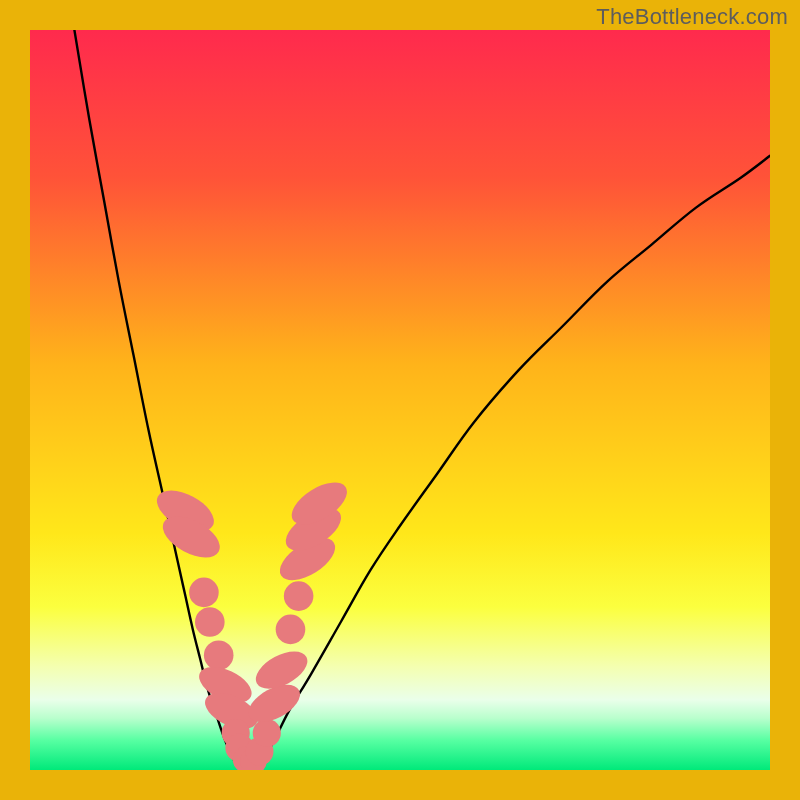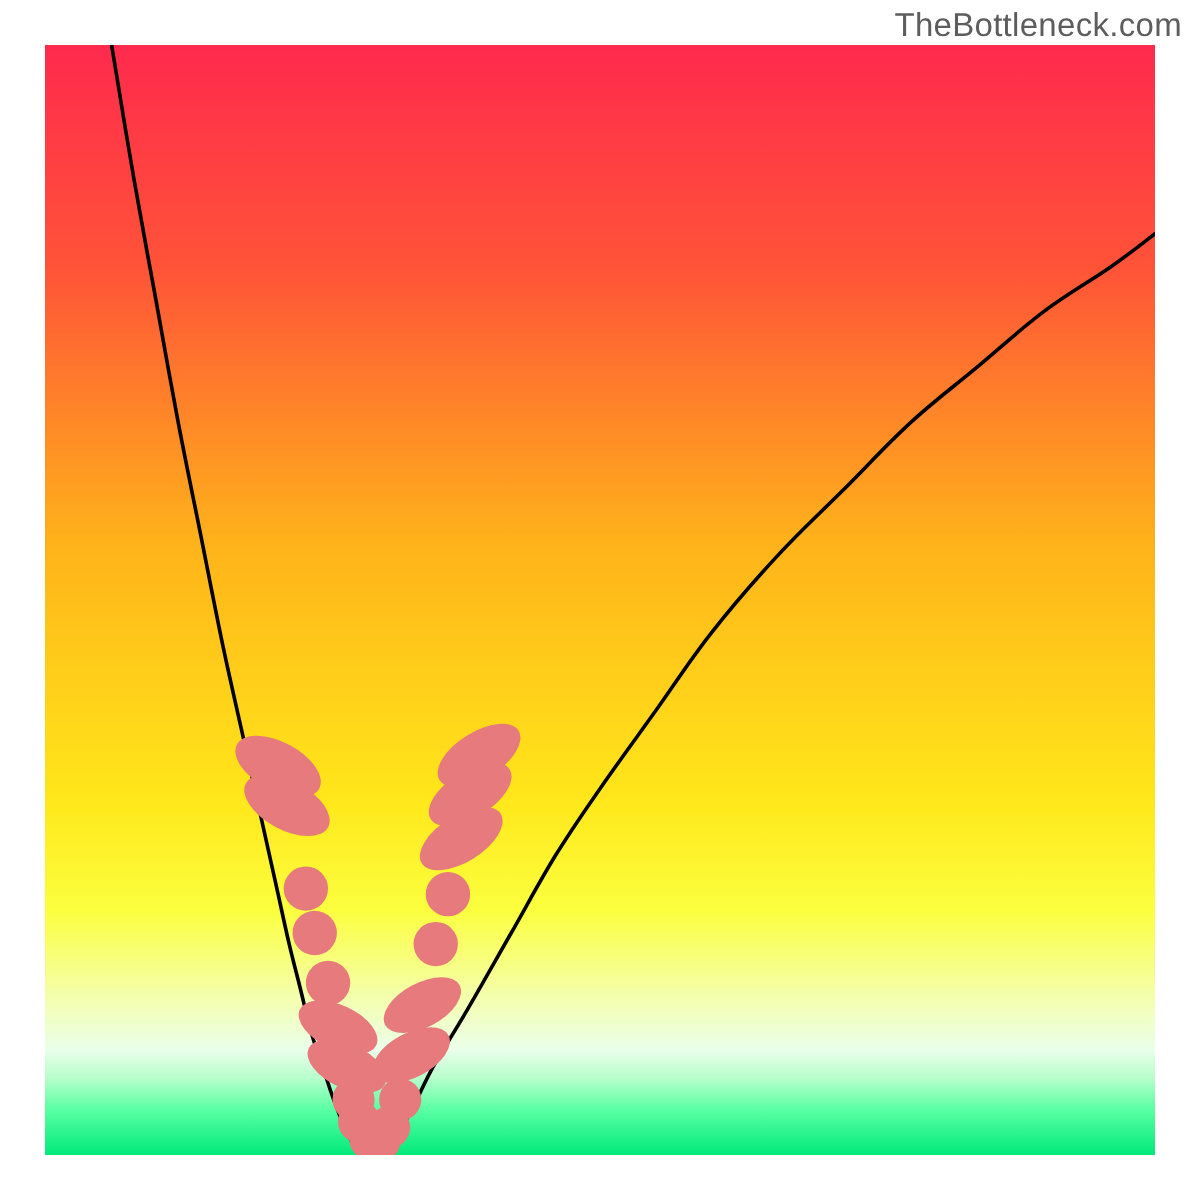--- a/index.html
+++ b/index.html
@@ -8,21 +8,21 @@
     width: 800px;
     height: 800px;
     background: #000;
     overflow: hidden;
     font-family: Arial, Helvetica, sans-serif;
   }
   .frame {
     position: absolute;
     left: 0; top: 0;
     width: 800px; height: 800px;
-    background: #ffffff;
+    background: #eab308;
   }
   .plot {
     position: absolute;
     left: 30px;
     top: 30px;
     width: 740px;
     height: 740px;
     overflow: hidden;
   }
   .gradient {

